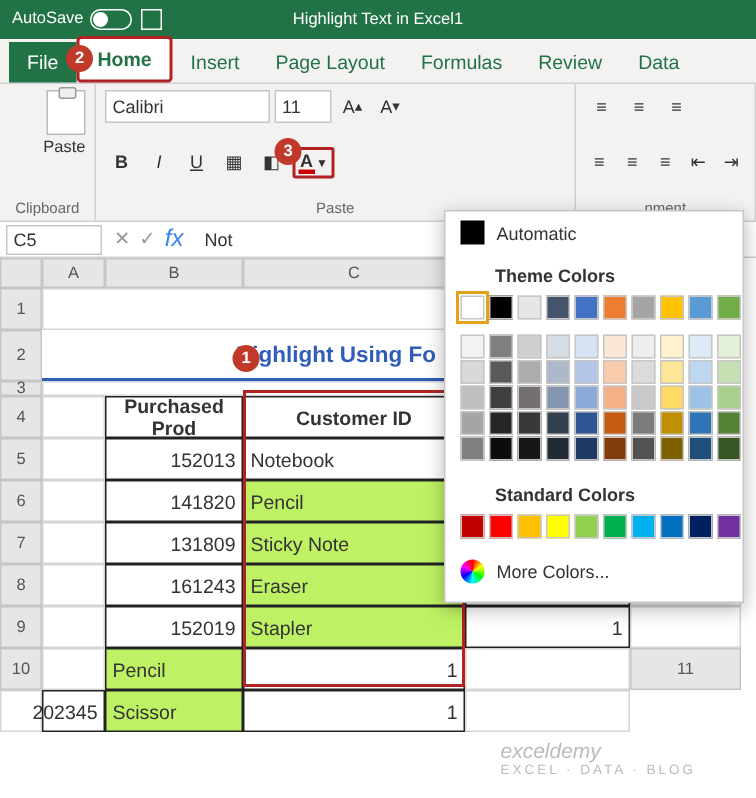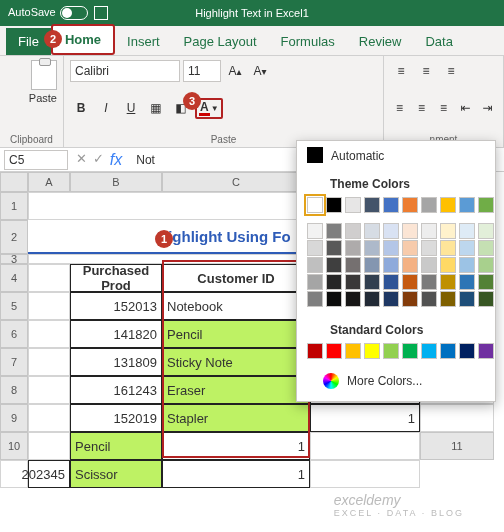--- a/index.html
+++ b/index.html
@@ -52,21 +52,21 @@
   .sel-box { position:absolute; border:2px solid #b22222; pointer-events:none; }
   .selbox1 { top:260px; left:162px; width:148px; height:198px; }
   .co1 { top:230px; left:155px; z-index:7;}
   .popup { position:absolute; top:140px; left:296px; width:200px; background:#fff; border:1px solid #c8c6c4; box-shadow:0 4px 12px rgba(0,0,0,0.3); z-index:10; padding-bottom:6px;}
   .pop-row { display:flex; align-items:flex-end; padding:6px 10px; gap:8px; font-size:12px;}
   .auto-sw { width:16px; height:16px; background:#000;}
   .pop-hdr { font-weight:600; padding:8px 10px 4px 10px; font-size:12px;margin-left:23px;}
   .swatches { display:grid; grid-template-columns: repeat(10, 16px); gap:3px; padding:2px 10px 8px 10px;}
   .sw { width:16px; height:16px; border:1px solid #c8c6c4;}
   .sw.sel-sw { outline:2px solid #e3a21a; outline-offset:1px;}
-  .more-row { display:flex; align-items:center; gap:8px; padding:6px 26px; font-size:12px;}
+  .more-row { display:flex; align-items:center; gap:8px; padding:6px 10px; font-size:12px;}
   .wheel { width:16px; height:16px; border-radius:50%; background:conic-gradient(red,yellow,lime,cyan,blue,magenta,red);}
   .wm { position:absolute; bottom:14px; right:40px; font-size:14px; color:#bbb; font-style:italic; pointer-events:none;}
   .wm small{display:block; font-size:9px; font-style:normal; letter-spacing:2px;}
 </style>
 </head>
 <body>
 
 <div class="titlebar">
   <div class="autosave-toggle">
     <span>AutoSave</span>

